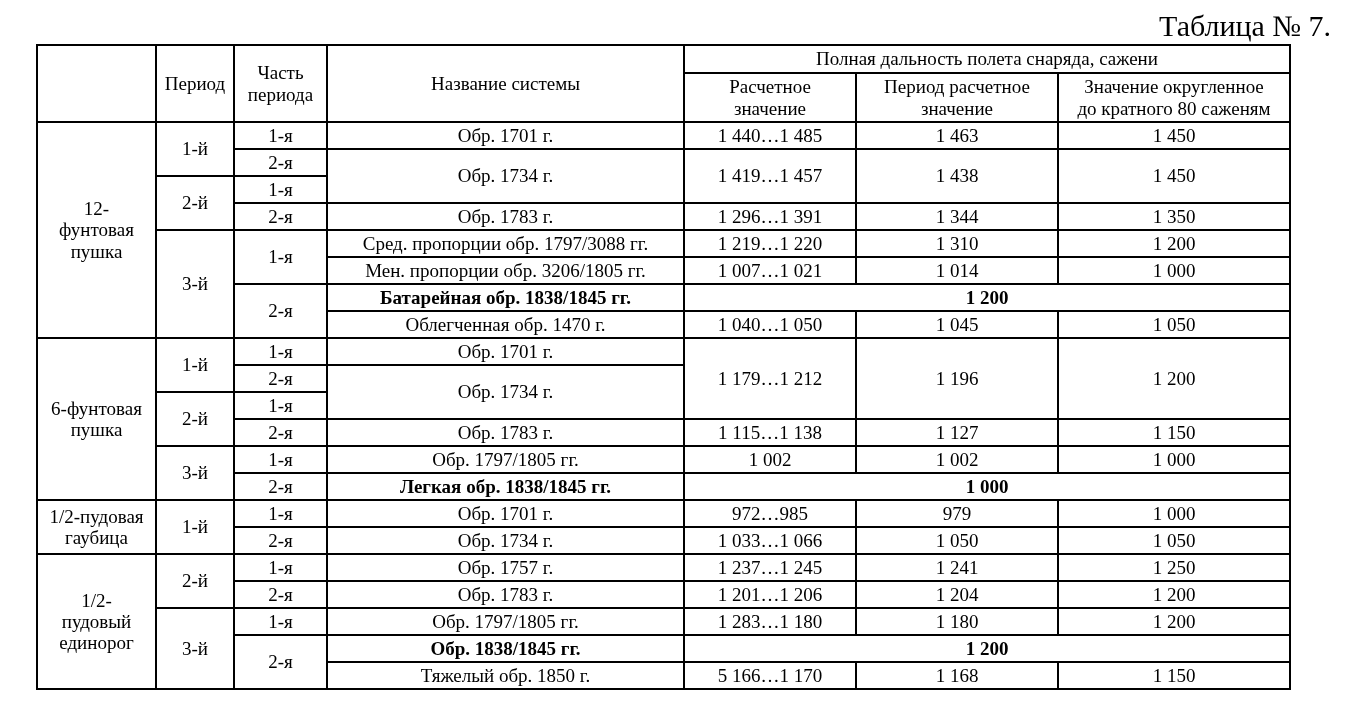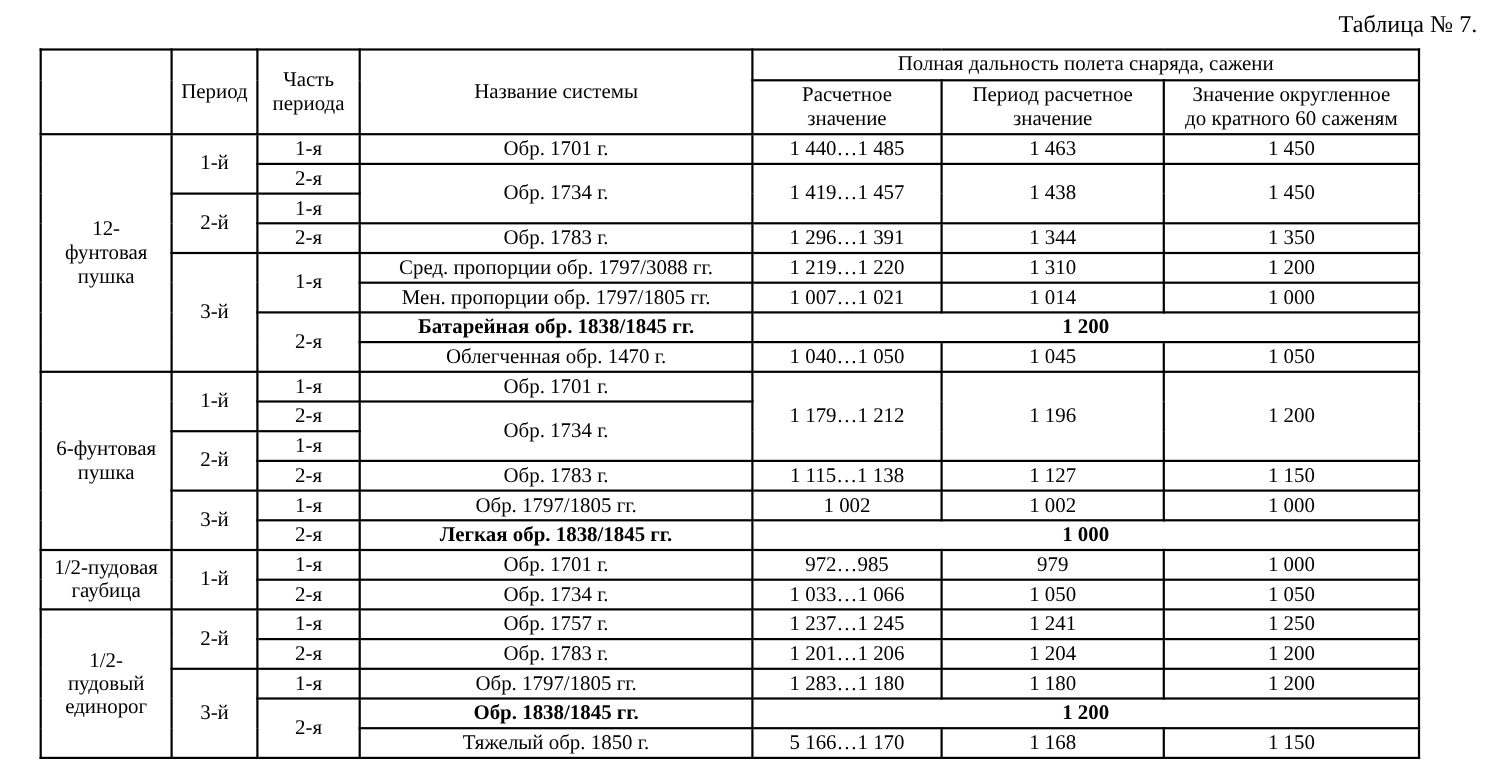--- a/index.html
+++ b/index.html
@@ -6,22 +6,22 @@
   html, body { margin: 0; padding: 0; }
   body {
     width: 1351px; height: 701px;
     background: #ffffff;
     position: relative;
     font-family: "Liberation Serif", "DejaVu Serif", serif;
     color: #000;
   }
   .caption {
     position: absolute;
-    top: 9px; right: 8px;
-    font-size: 22px;
+    top: 9px; right: 20px;
+    font-size: 30px;
   }
   table.main {
     position: absolute;
     left: 36px; top: 44px;
     width: 1253px;
     border-collapse: collapse;
     table-layout: fixed;
   }
   td, th {
     border: 2px solid #000;
@@ -63,21 +63,21 @@
 периода</td>
     <td rowspan="2">Название системы</td>
     <td colspan="3">Полная дальность полета снаряда, сажени</td>
   </tr>
   <tr class="sub-row">
     <td class="pre">Расчетное
 значение</td>
     <td class="pre">Период расчетное
 значение</td>
     <td class="pre">Значение округленное
-до кратного 60 саженям</td>
+до кратного 80 саженям</td>
   </tr>
 
   <tr class="body-row">
     <td rowspan="8" class="pre">12-
 фунтовая
 пушка</td>
     <td rowspan="2">1-й</td>
     <td>1-я</td>
     <td>Обр. 1701 г.</td>
     <td>1 440…1 485</td>
@@ -104,21 +104,21 @@
   </tr>
   <tr class="body-row">
     <td rowspan="4">3-й</td>
     <td rowspan="2">1-я</td>
     <td>Сред. пропорции обр. 1797/3088 гг.</td>
     <td>1 219…1 220</td>
     <td>1 310</td>
     <td>1 200</td>
   </tr>
   <tr class="body-row">
-    <td>Мен. пропорции обр. 1797/1805 гг.</td>
+    <td>Мен. пропорции обр. 3206/1805 гг.</td>
     <td>1 007…1 021</td>
     <td>1 014</td>
     <td>1 000</td>
   </tr>
   <tr class="body-row">
     <td rowspan="2">2-я</td>
     <td class="b">Батарейная обр. 1838/1845 гг.</td>
     <td colspan="3" class="b">1 200</td>
   </tr>
   <tr class="body-row">

